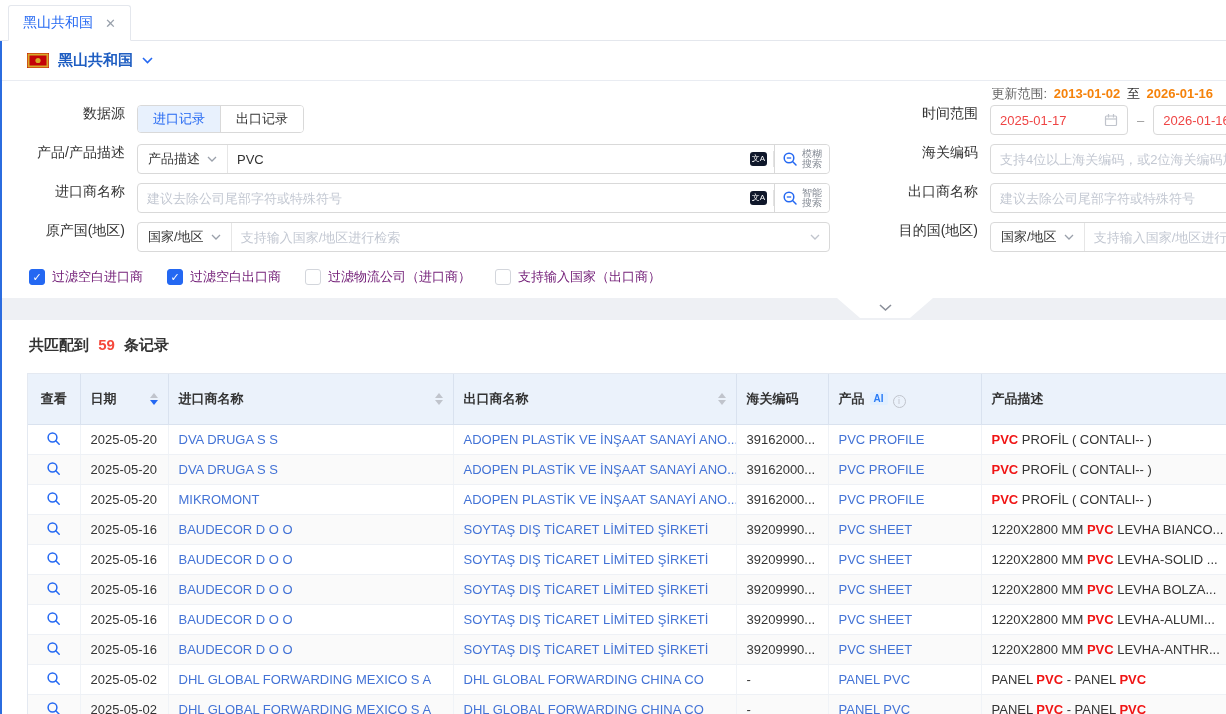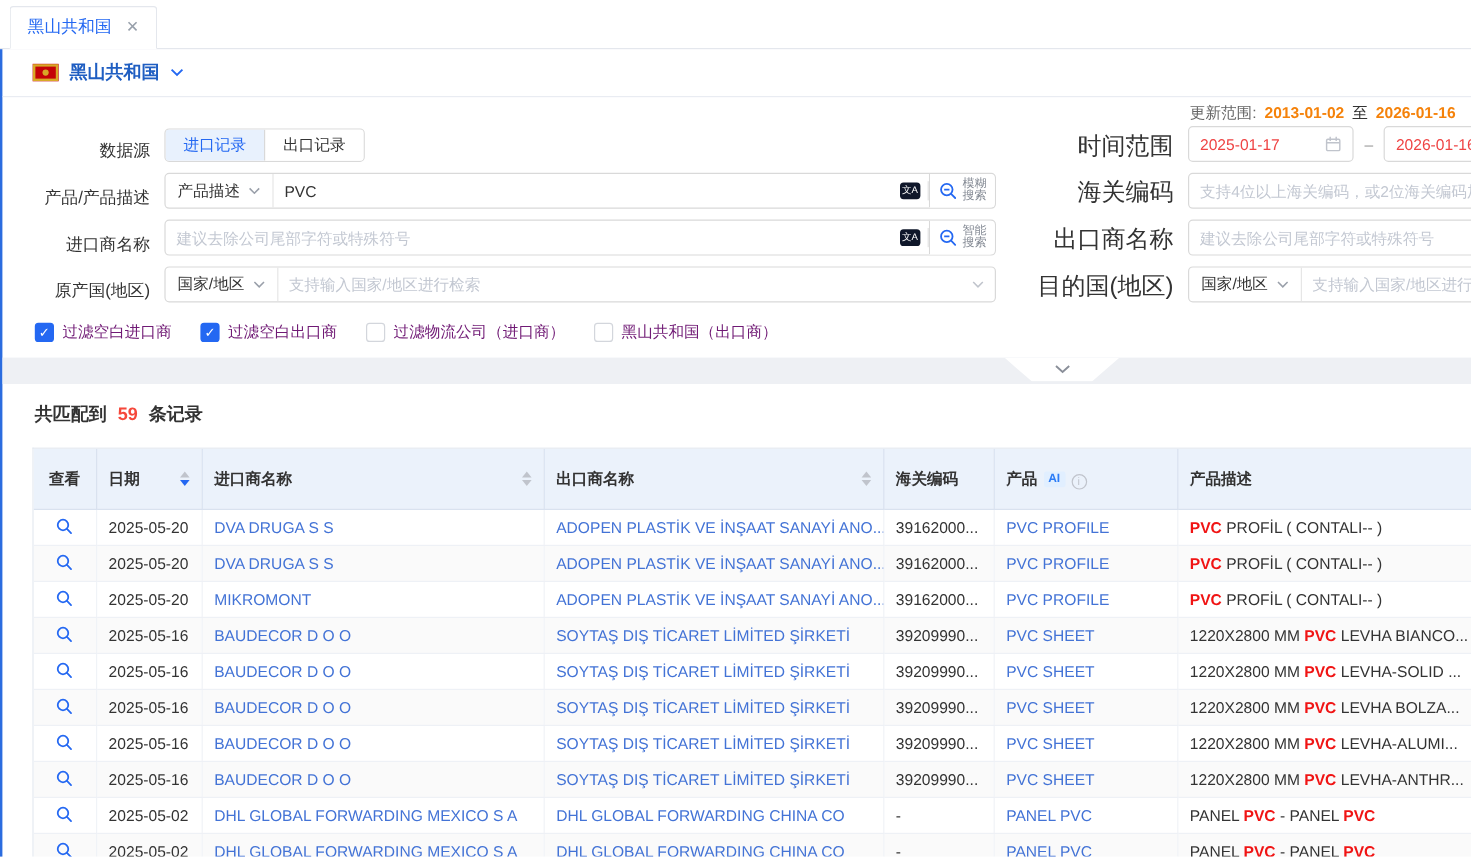--- a/index.html
+++ b/index.html
@@ -21,24 +21,24 @@
     padding-left: 25px; border-bottom: 1px solid #e9ecf2; }
   .flag { display: inline-flex; line-height: 0; }
   .country-name { color: #1f5ec2; font-size: 15px; font-weight: bold; cursor: pointer; }
 
   
   .form-panel { padding-top: 4px; }
   .update-range { height: 20px; text-align: right; padding-right: 10px; font-size: 13px; color: #666; }
   .ur-date { color: #f5820a; font-weight: bold; margin: 0 3px; }
   .ur-to { color: #333; }
 
-  .frow { display: flex; align-items: flex-end; height: 30px; margin-bottom: 9px; }
+  .frow { display: flex; align-items: flex-start; height: 30px; margin-bottom: 9px; }
   .flabel { width: 135px; flex: none; text-align: right; padding-right: 12px; font-size: 14px; color: #333; }
   .left-ctl { width: 703px; flex: none; display: flex; align-items: center; }
-  .rlabel { width: 150px; flex: none; text-align: right; padding-right: 12px; font-size: 20px; color: #333; }
+  .rlabel { width: 150px; flex: none; text-align: right; padding-right: 12px; font-size: 14px; color: #333; }
   .right-ctl { display: flex; align-items: center; flex: none; }
 
   .segmented { display: flex; height: 28px; border: 1px solid #d9d9d9; border-radius: 4px;
     overflow: hidden; background: #fff; }
   .seg-btn { border: 0; background: #fff; padding: 0 15px; font-size: 13px; color: #333;
     cursor: pointer; font-family: Liberation Mono, monospace; }
   .seg-btn + .seg-btn { border-left: 1px solid #d9d9d9; }
   .seg-btn.active { background: #e8f1fd; color: #2468f2; }
 
   .igroup { display: flex; align-items: center; height: 30px; width: 693px;
@@ -274,21 +274,21 @@
           <label class="cb-item">
             <span class="cb-box checked">✓</span>
             <span class="cb-label">过滤空白出口商</span>
           </label>
           <label class="cb-item">
             <span class="cb-box"></span>
             <span class="cb-label">过滤物流公司（进口商）</span>
           </label>
           <label class="cb-item">
             <span class="cb-box"></span>
-            <span class="cb-label">黑山共和国（出口商）</span>
+            <span class="cb-label">支持输入国家（出口商）</span>
           </label>
         </div>
     </div>
 
     <div class="collapse-band">
       <div class="collapse-handle">
         <svg width="13" height="8">
             <polyline points="1,1 6.5,6 12,1" fill="none" stroke="#8a8f99" stroke-width="1.6"></polyline>
           </svg>
       </div>

